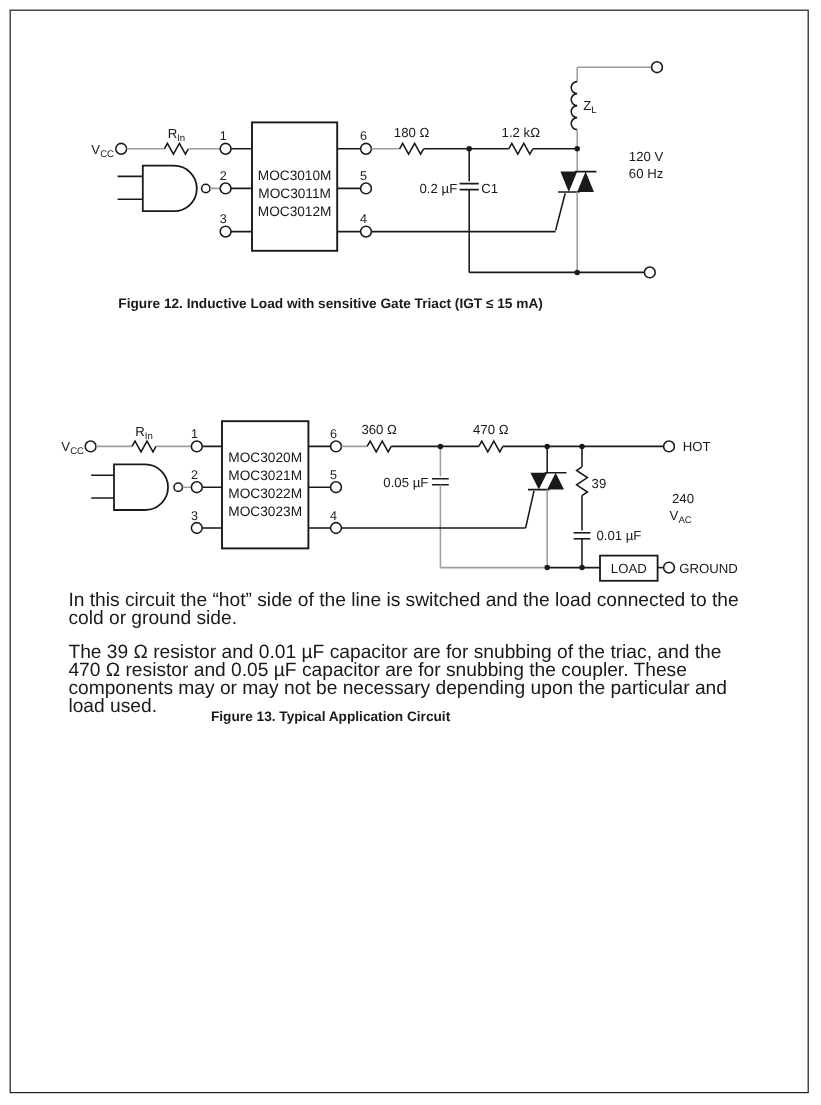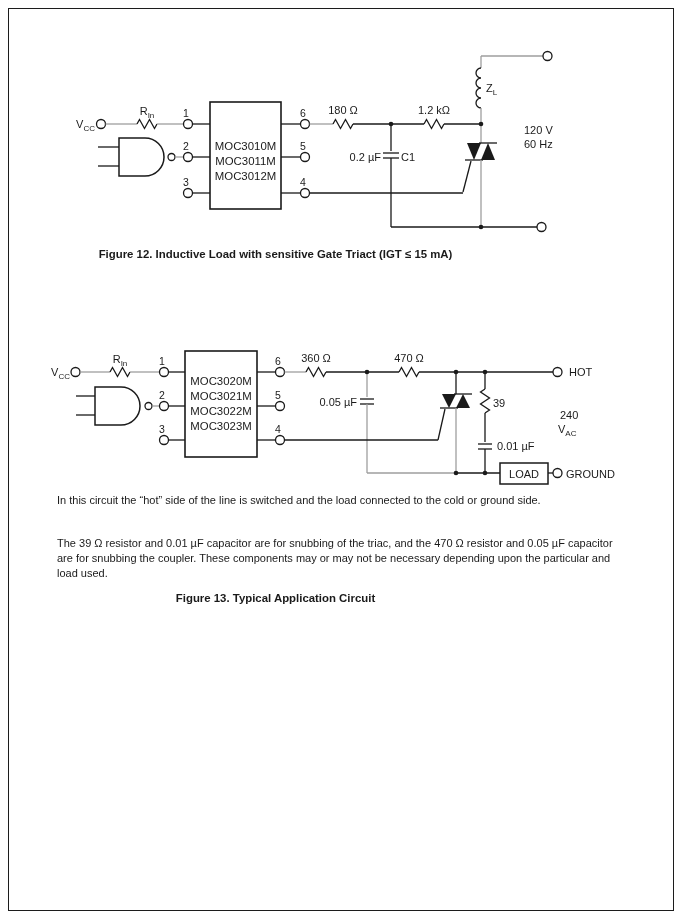--- a/index.html
+++ b/index.html
@@ -8,21 +8,21 @@
     font-family:"Liberation Sans", sans-serif;color:#1a1a1a;overflow:hidden;
   }
   .frame{position:absolute;left:8px;top:8px;width:666px;height:903px;
     border:1.5px solid #1c1c1c;box-sizing:border-box;}
   svg.circuit{position:absolute;left:0;}
   svg text{font-family:"Liberation Sans", sans-serif;font-size:11px;fill:#1a1a1a;}
   svg text.pin-num{font-size:10.5px;}
   svg text.ic-name{font-size:11.4px;}
   .caption{position:absolute;left:0;width:551px;text-align:center;
     font-weight:bold;font-size:11.4px;}
-  .para{position:absolute;left:57px;width:573px;font-size:11px;line-height:15px;}
+  .para{position:absolute;left:57px;width:573px;font-size:16px;line-height:15px;}
 </style>
 </head>
 <body>
 
 <div class="frame"></div>
 
 <svg class="circuit" style="top:40px" width="684" height="200" viewBox="0 40 684 200">
   <g stroke="#1a1a1a" stroke-width="1.3" fill="none">
 
     <circle cx="101" cy="124" r="4.5"></circle>

